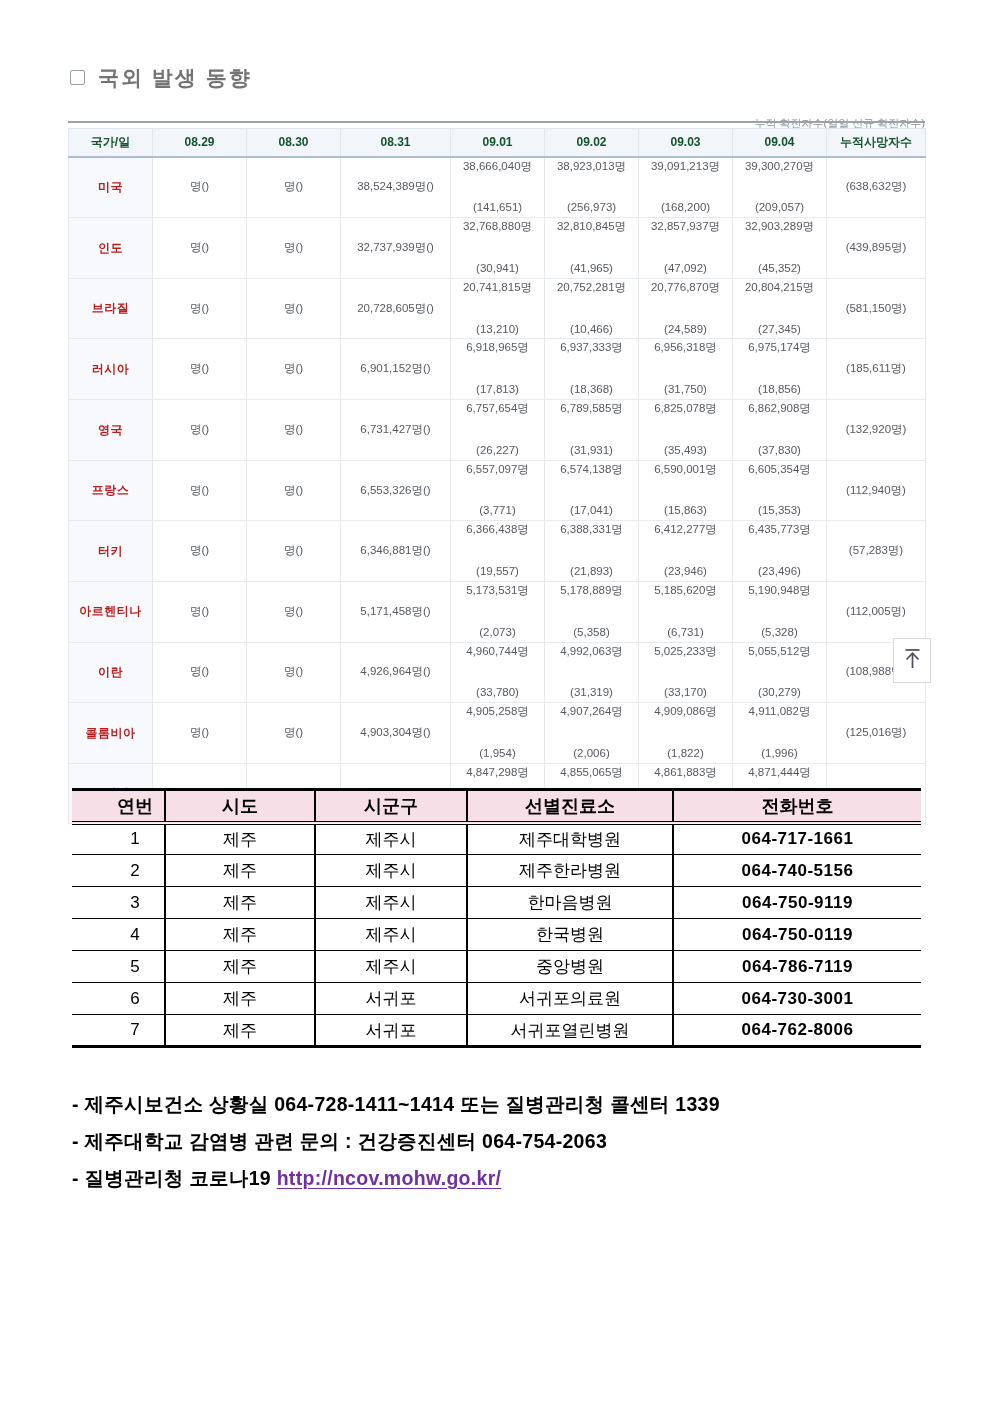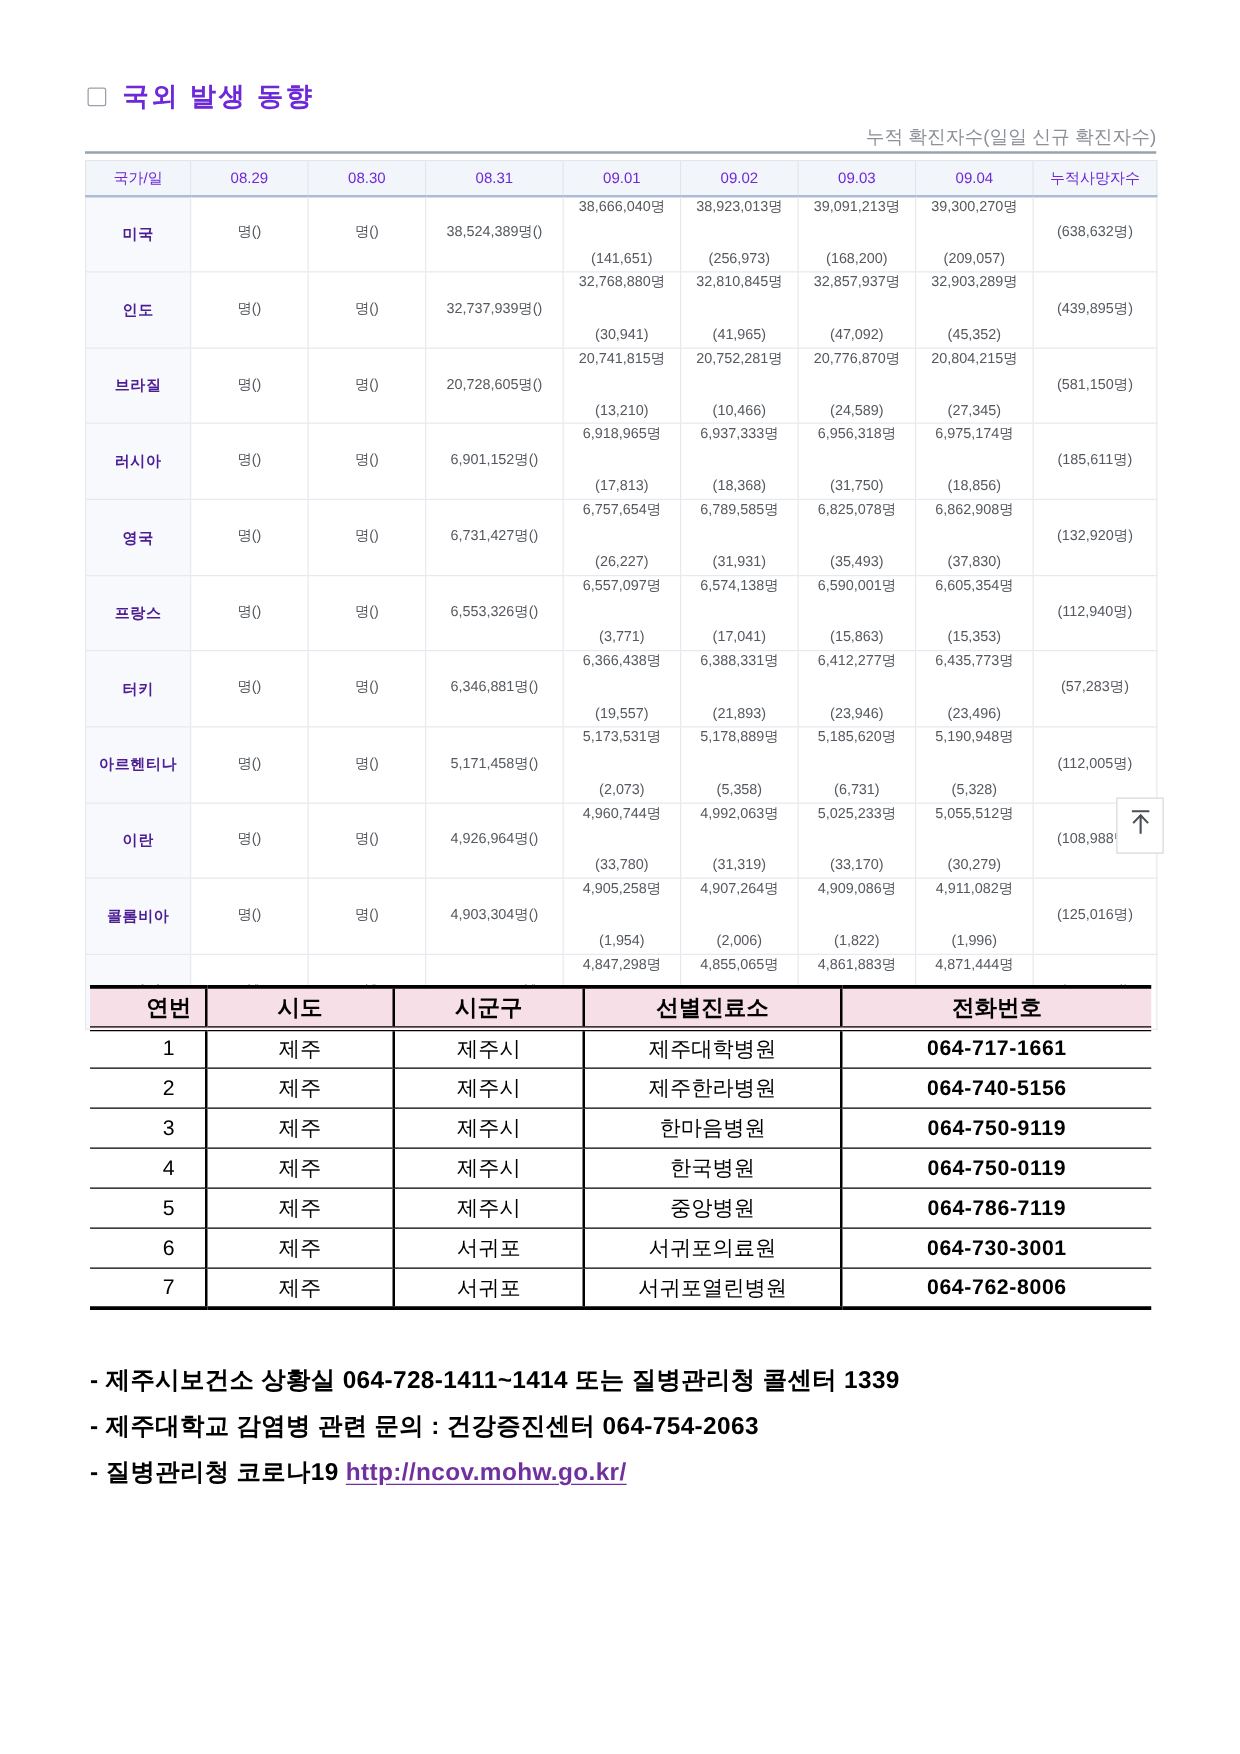--- a/index.html
+++ b/index.html
@@ -9,44 +9,44 @@
     font-family:"Liberation Sans", sans-serif; overflow:hidden;
   }
 
   
   .sec-title { position:absolute; display:flex; align-items:flex-start; gap:13px; }
   .sec-title .chk {
     width:15px; height:15px; margin-top:4px; border:1.6px solid #9aa0a8;
     border-radius:2px; background:#fff; flex:0 0 auto;
   }
   .sec-title .txt {
-    font-size:21px; font-weight:800; color:#6d28d9; letter-spacing:2px; line-height:24px;text-align:right;
+    font-size:21px; font-weight:800; color:#737373; letter-spacing:2px; line-height:24px;text-align:right;
   }
   #sec1-title { left:70px; top:66px; }
   #sec2-title { left:70px; top:742px; }
 
   
   .t1-note {
-    position:absolute; top:100px; right:67px; font-size:15px; color:#8d9099; letter-spacing:0;
+    position:absolute; top:116px; right:67px; font-size:11px; color:#8d9099; letter-spacing:0;
   }
   .t1-wrap {
     position:absolute; left:68px; top:121px; width:857px;
     border-top:2px solid #9aa2ad; padding-top:5px;
   }
   table.t1 { width:857px; border-collapse:collapse; table-layout:fixed; }
   table.t1 th {
-    height:28px; background:#f2f5fa; color:#6d28d9; font-size:12px; font-weight:400;
+    height:28px; background:#f2f5fa; color:#14532d; font-size:12px; font-weight:700;
     border:1px solid #e2e6ec; border-bottom:2px solid #abbcd4; text-align:center;
   }
   table.t1 td {
     height:47px; background:#fff; color:#55595f; font-size:11.5px; text-align:center;
     vertical-align:middle; border:1px solid #e6e9ee; line-height:1.55;
   }
   table.t1 td.country {
-    background:#f7f9fc; color:#4c1d95; font-weight:700; font-size:12px; letter-spacing:0.5px;
+    background:#f7f9fc; color:#b91c1c; font-weight:700; font-size:12px; letter-spacing:0.5px;
   }
   table.t1 .sub { color:#55595f;margin-top:24px; }
 
   
   .scroll-top {
     position:absolute; left:893px; top:638px; width:38px; height:45px;
     background:#ffffff; border:1px solid #d6d9de; display:flex; align-items:center;
     justify-content:center; cursor:pointer;
   }
 

